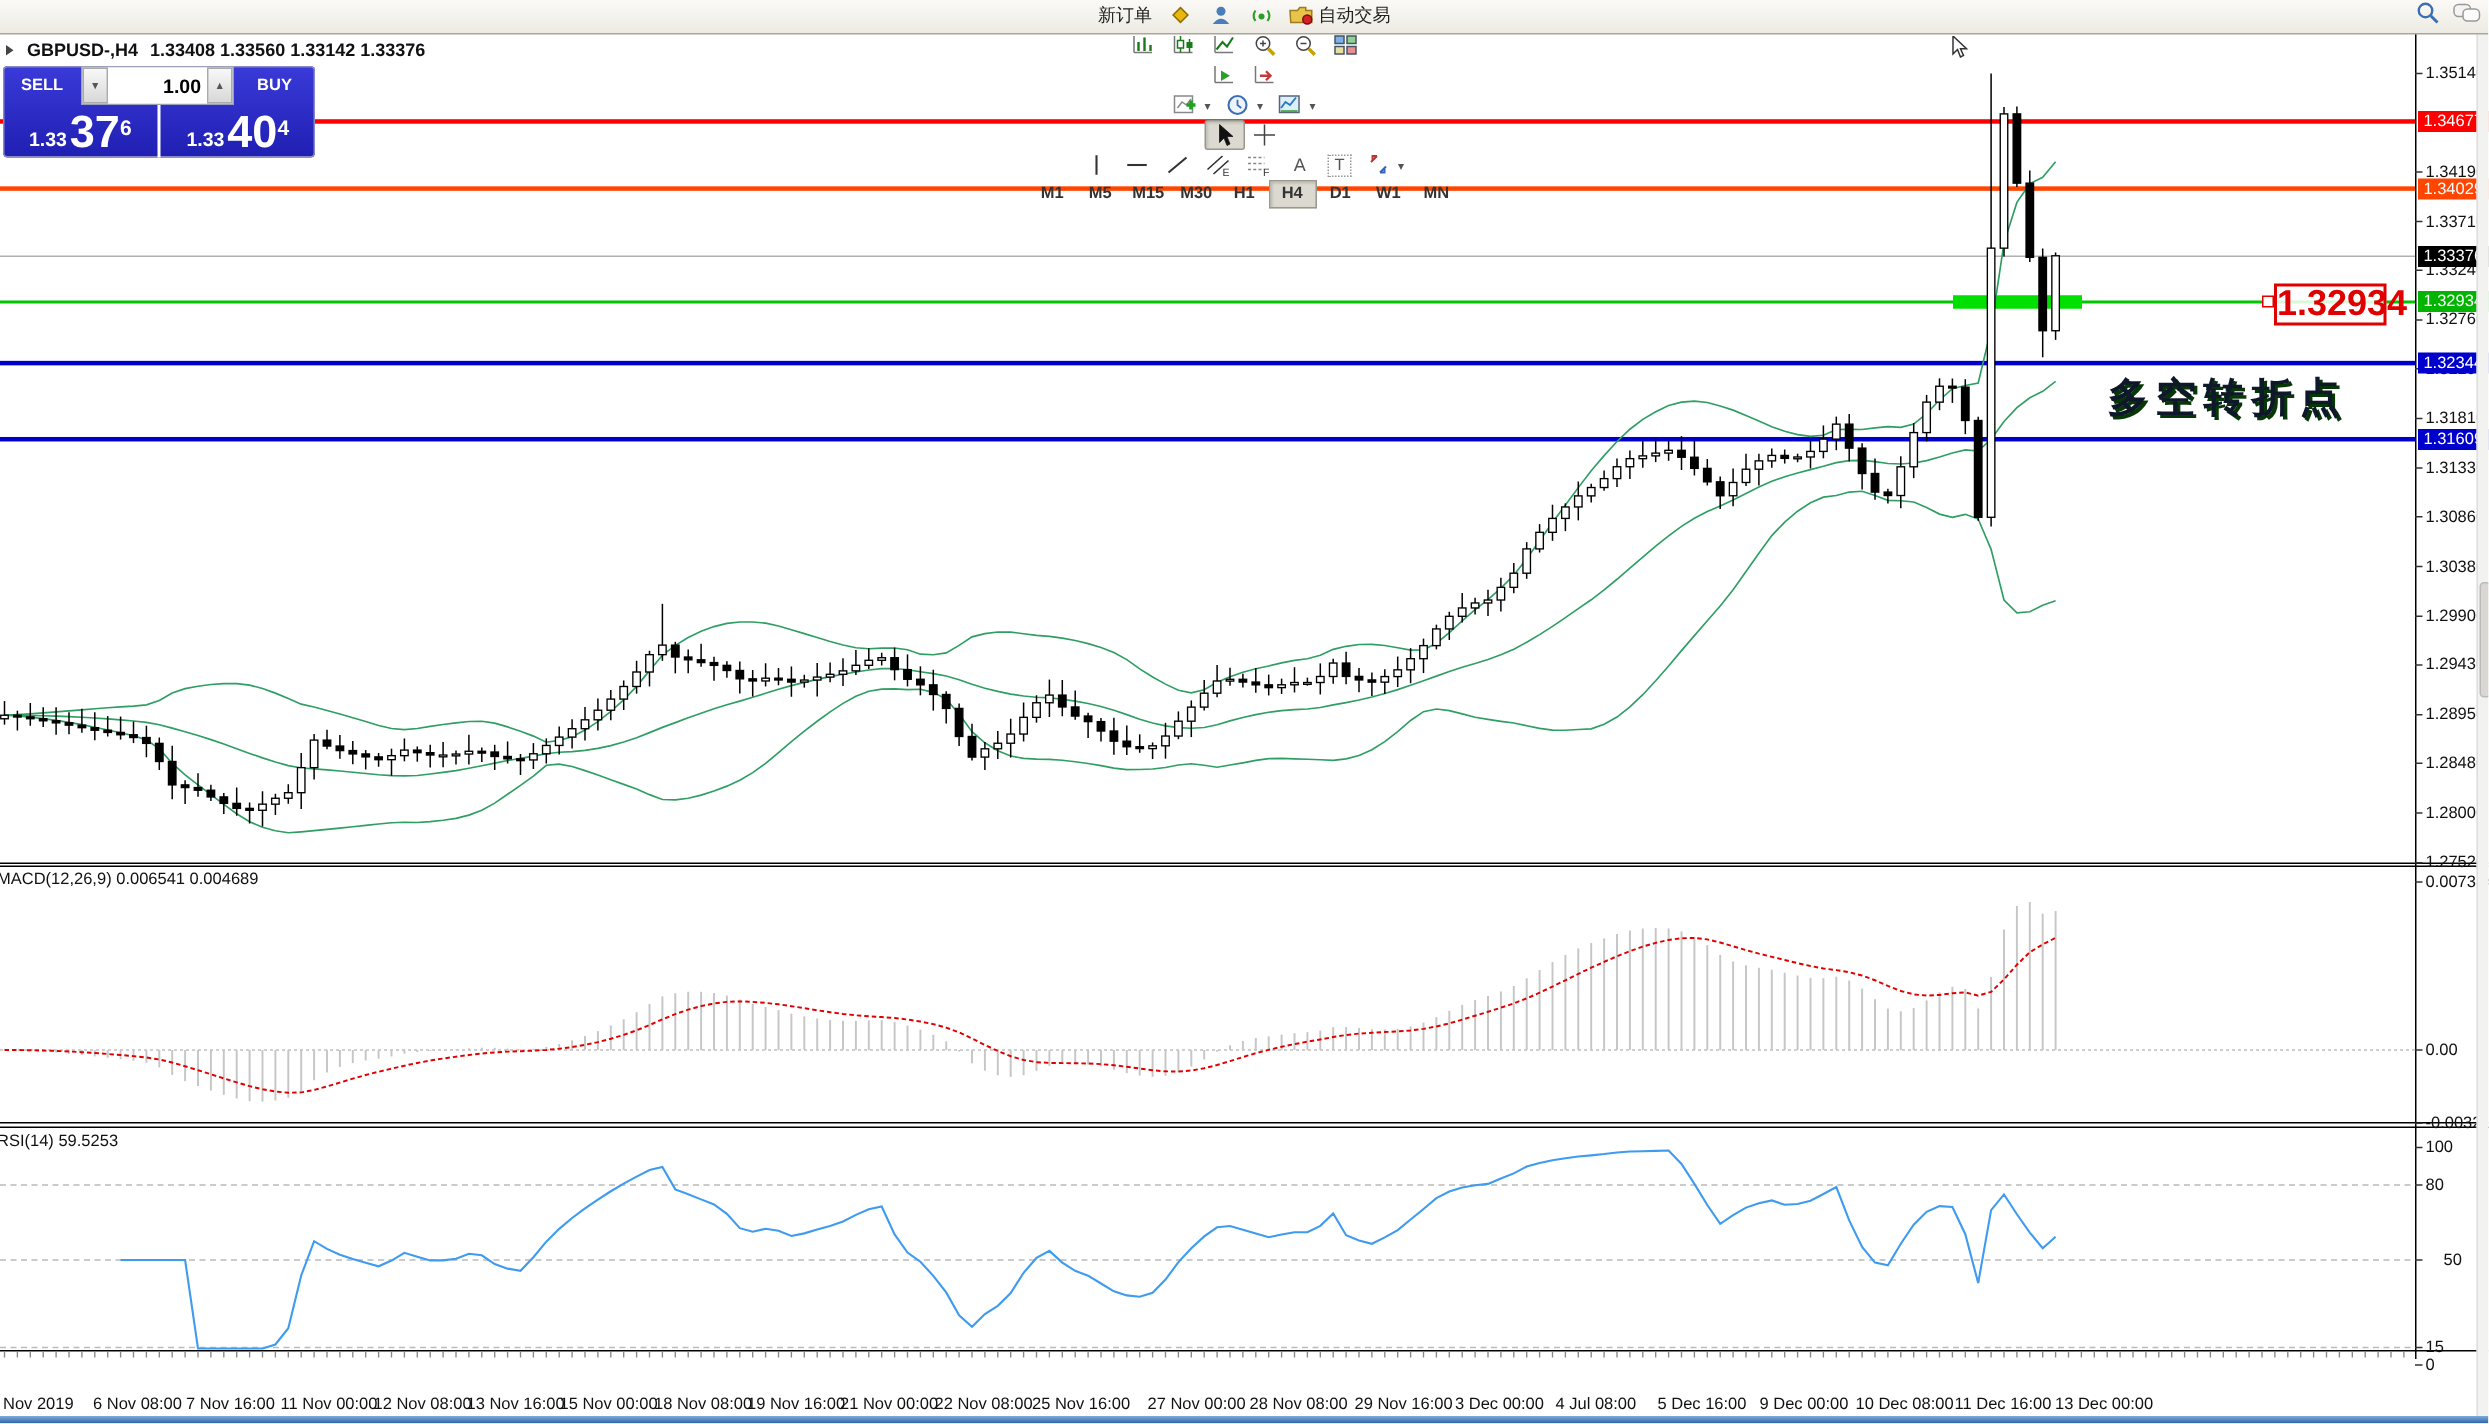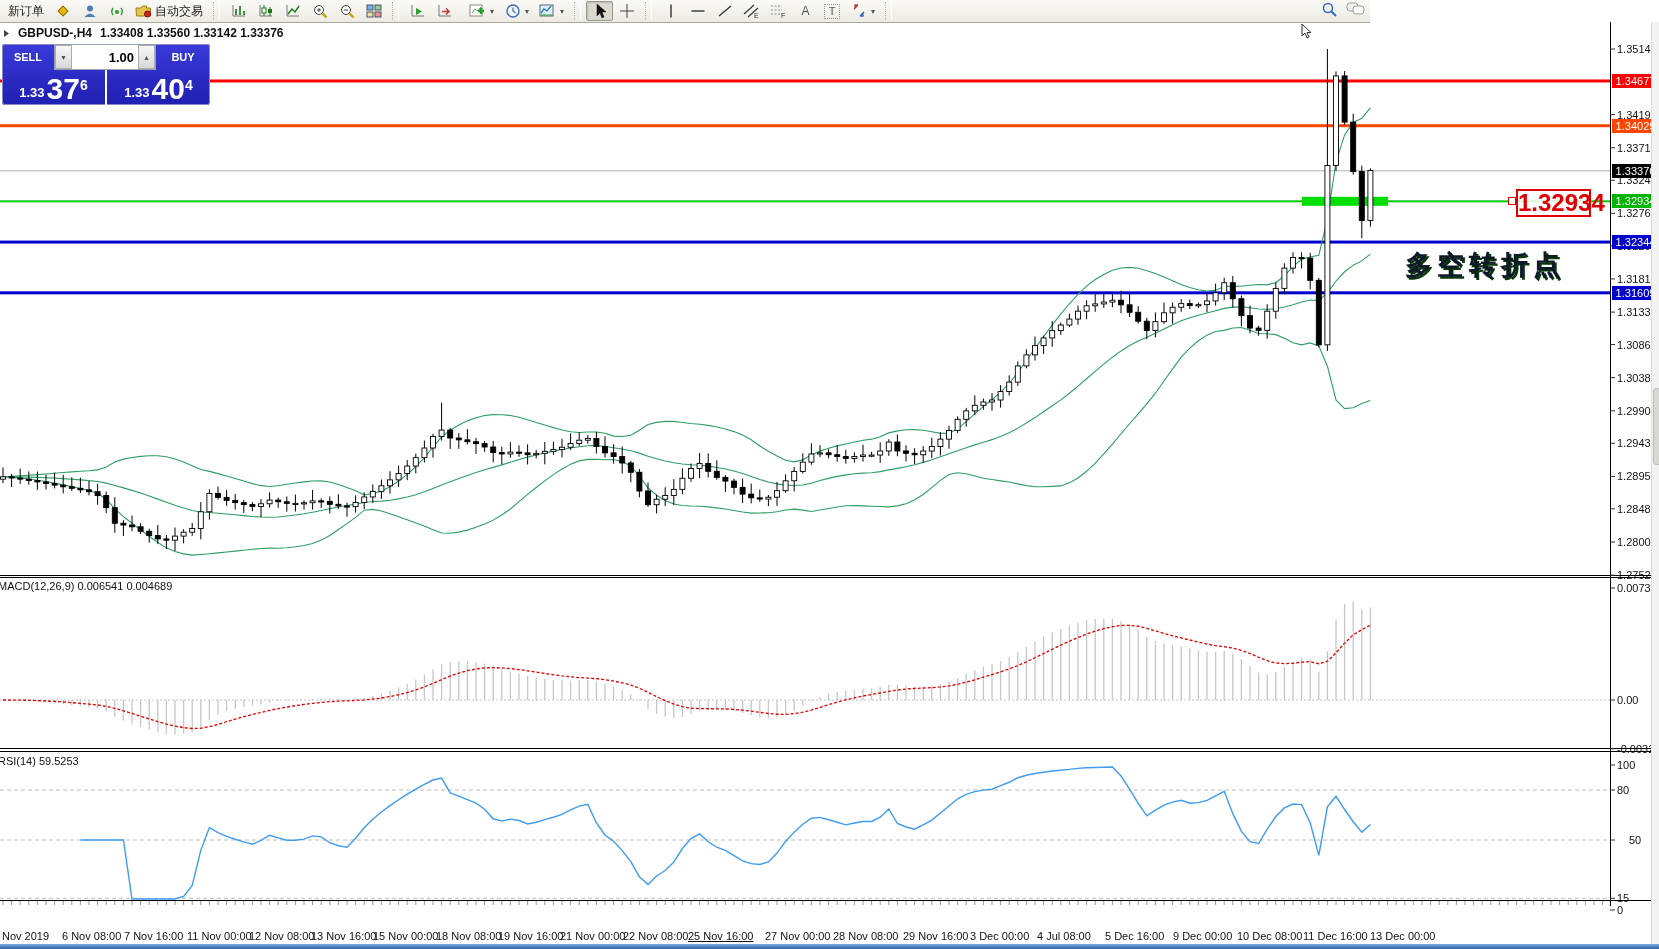--- a/index.html
+++ b/index.html
@@ -1,18 +1,18 @@
 <!DOCTYPE html>
 <html><head>
 <meta charset="utf-8">
 <style>
   html,body{margin:0;padding:0;background:#fff;}
   #app{position:relative;width:1659px;height:949px;font-family:"Liberation Sans",sans-serif;overflow:hidden;background:#fff;}
   
-  .toolbar{position:absolute;left:0;top:0;width:1370px;height:22px;background:linear-gradient(180deg,#fbfaf7,#eceae2);border-bottom:1px solid #a9a69c;display:flex;align-items:center;z-index:40;}
+  .toolbar{position:absolute;left:0;top:0;width:1659px;height:22px;background:linear-gradient(180deg,#fbfaf7,#eceae2);border-bottom:1px solid #a9a69c;display:flex;align-items:center;z-index:40;flex-direction:column;}
   .tb-group{display:flex;align-items:center;height:22px;padding:0 3px;}
   .tb-sep{width:5px;height:18px;margin:0 2px;border-left:1px dotted #b5b2a8;border-right:1px solid #fff;}
   .tb-btn{display:flex;align-items:center;gap:3px;height:18px;padding:0 4px;border:1px solid transparent;border-radius:2px;font-size:12px;color:#222;cursor:default;white-space:nowrap;}
   .tb-btn.pressed{background:#dcd9d0;border:1px solid #9a978d;box-shadow:inset 1px 1px 2px rgba(0,0,0,.15);}
   .tb-ico{width:17px;height:16px;display:flex;align-items:center;justify-content:center;}
   .caret{font-size:8px;color:#555;margin-left:1px;}
   .caret::after{content:"▾";}
   .tf-btn{min-width:24px;text-align:center;font-size:11px;font-weight:bold;color:#333;height:17px;line-height:17px;padding:0 3px;border:1px solid transparent;}
   .tf-btn.active{background:#dcd9d0;border:1px solid #9a978d;box-shadow:inset 1px 1px 2px rgba(0,0,0,.18);}
   .tb-right{position:absolute;right:4px;top:0;display:flex;align-items:center;height:22px;gap:8px;}
@@ -266,20 +266,31 @@
           <span class="tb-ico">
             <svg width="16" height="16">
               <path d="M3 6 l4 -4 M7 2 h-3 v3" stroke="#b33" stroke-width="1.3" fill="none"></path>
               <path d="M13 9 l-4 4 M9 13 h3 v-3" stroke="#36b" stroke-width="1.3" fill="none"></path>
             </svg>
           </span>
           <span class="caret"></span>
         </div>
   </div>
   <div class="tb-sep"></div>
+  <div class="tb-group">
+    <div class="tf-btn">M1</div>
+    <div class="tf-btn">M5</div>
+    <div class="tf-btn">M15</div>
+    <div class="tf-btn">M30</div>
+    <div class="tf-btn">H1</div>
+    <div class="tf-btn active">H4</div>
+    <div class="tf-btn">D1</div>
+    <div class="tf-btn">W1</div>
+    <div class="tf-btn">MN</div>
+  </div>
   <div class="tb-right">
     <span><svg width="17" height="17">
             <circle cx="7" cy="7" r="4.5" fill="none" stroke="#3a6eb5" stroke-width="1.6"></circle>
             <path d="M10.5 10.5 l4.5 4.5" stroke="#3a6eb5" stroke-width="2"></path>
           </svg></span>
     <span><svg width="20" height="16">
             <rect x="1" y="2" width="11" height="8" rx="3" fill="#f4f4f2" stroke="#999"></rect>
             <rect x="7" y="5" width="11" height="8" rx="3" fill="#fbfbfa" stroke="#999"></rect>
           </svg></span>
   </div>
@@ -1108,21 +1119,21 @@
     <div class="date-label" style="left: 62px;">6 Nov 08:00</div>
     <div class="date-label" style="left: 124px;">7 Nov 16:00</div>
     <div class="date-label" style="left: 187px;">11 Nov 00:00</div>
     <div class="date-label" style="left: 249px;">12 Nov 08:00</div>
     <div class="date-label" style="left: 311px;">13 Nov 16:00</div>
     <div class="date-label" style="left: 373px;">15 Nov 00:00</div>
     <div class="date-label" style="left: 436px; text-align: center;">18 Nov 08:00</div>
     <div class="date-label" style="left: 498px;">19 Nov 16:00</div>
     <div class="date-label" style="left: 560px;">21 Nov 00:00</div>
     <div class="date-label" style="left: 623px;">22 Nov 08:00</div>
-    <div class="date-label" style="left: 688px; text-decoration: underline;">25 Nov 16:00</div>
+    <div class="date-label" style="left: 688px;">25 Nov 16:00</div>
     <div class="date-label" style="left: 765px;">27 Nov 00:00</div>
     <div class="date-label" style="left: 833px;">28 Nov 08:00</div>
     <div class="date-label" style="left: 903px;">29 Nov 16:00</div>
     <div class="date-label" style="left: 970px;">3 Dec 00:00</div>
     <div class="date-label" style="left: 1037px;">4 Jul 08:00</div>
     <div class="date-label" style="left: 1105px;">5 Dec 16:00</div>
     <div class="date-label" style="left: 1173px;">9 Dec 00:00</div>
     <div class="date-label" style="left: 1237px;">10 Dec 08:00</div>
     <div class="date-label" style="left: 1303px;">11 Dec 16:00</div>
     <div class="date-label" style="left: 1370px;">13 Dec 00:00</div>

